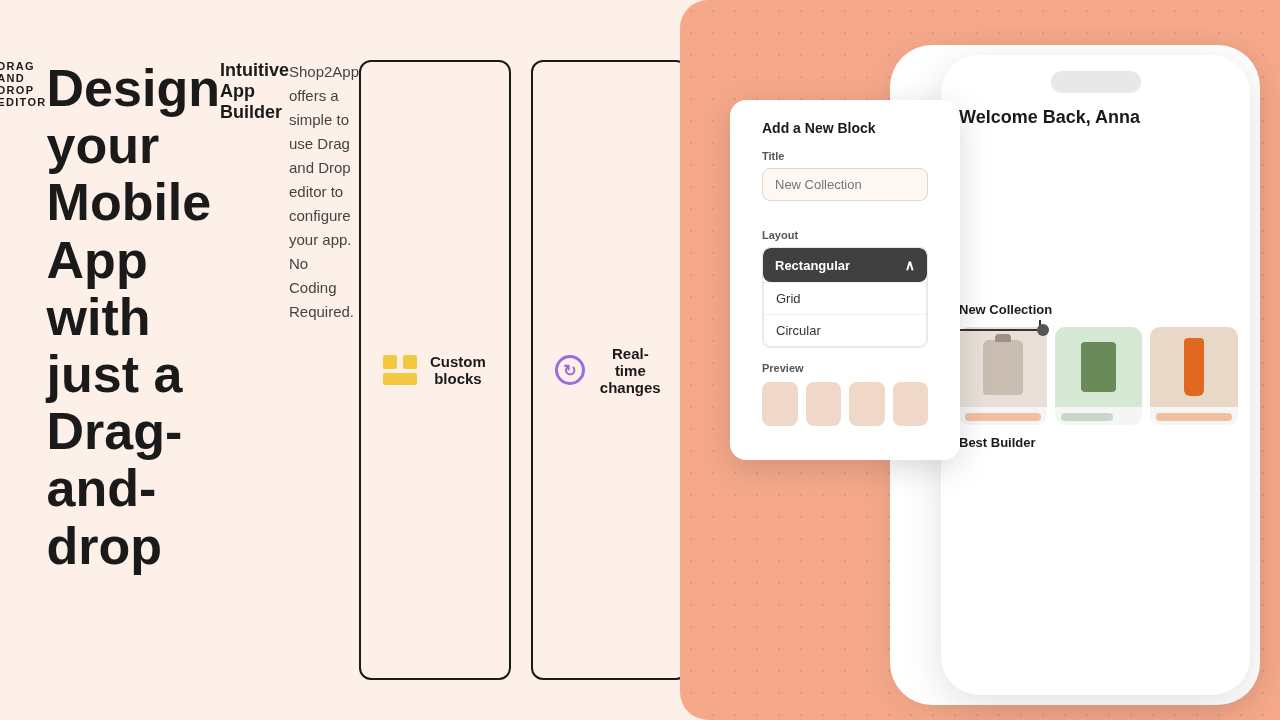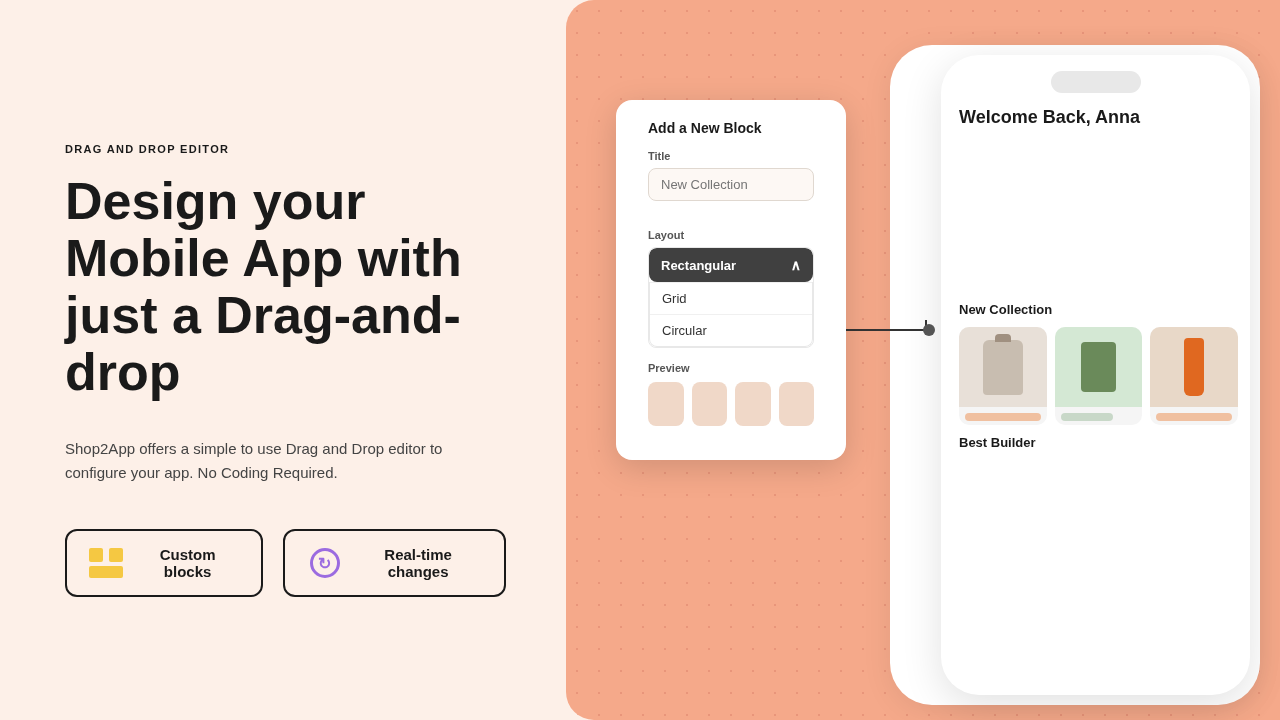--- a/index.html
+++ b/index.html
@@ -8,24 +8,24 @@
       height: 720px;
       background-color: #fdf0e8;
       font-family: 'Helvetica Neue', Arial, sans-serif;
       overflow: hidden;
       display: flex;
       align-items: stretch;
     }
 
     
     .left-panel {
-      width: 566px;
+      width: 680px;
       padding: 60px 60px 40px 65px;
       display: flex;
-      flex-direction: column;
+      flex-direction: row;
       justify-content: center;
     }
 
     .drag-label {
       font-size: 11px;
       font-weight: 700;
       letter-spacing: 0.12em;
       color: #1a1a1a;
       margin-bottom: 18px;
       text-transform: uppercase;
@@ -378,20 +378,21 @@
       border-radius: 42px;
       box-shadow: 0 5px 30px rgba(0,0,0,0.08);
     }
   </style>
 </head>
 <body>
 
 <div class="left-panel">
   <p class="drag-label">DRAG AND DROP EDITOR</p>
   <h1 class="hero-title">Design your Mobile App with just a Drag-and-drop</h1>
+  <h3 class="subtitle">Intuitive App Builder</h3>
   <p class="description">Shop2App offers a simple to use Drag and Drop editor to configure your app. No Coding Required.</p>
   <div class="feature-buttons">
     <button class="feature-btn">
       <div class="btn-icon">
         <div class="icon-blocks">
           <div class="icon-blocks-bottom"></div>
         </div>
       </div>
       <span>Custom blocks</span>
     </button>

